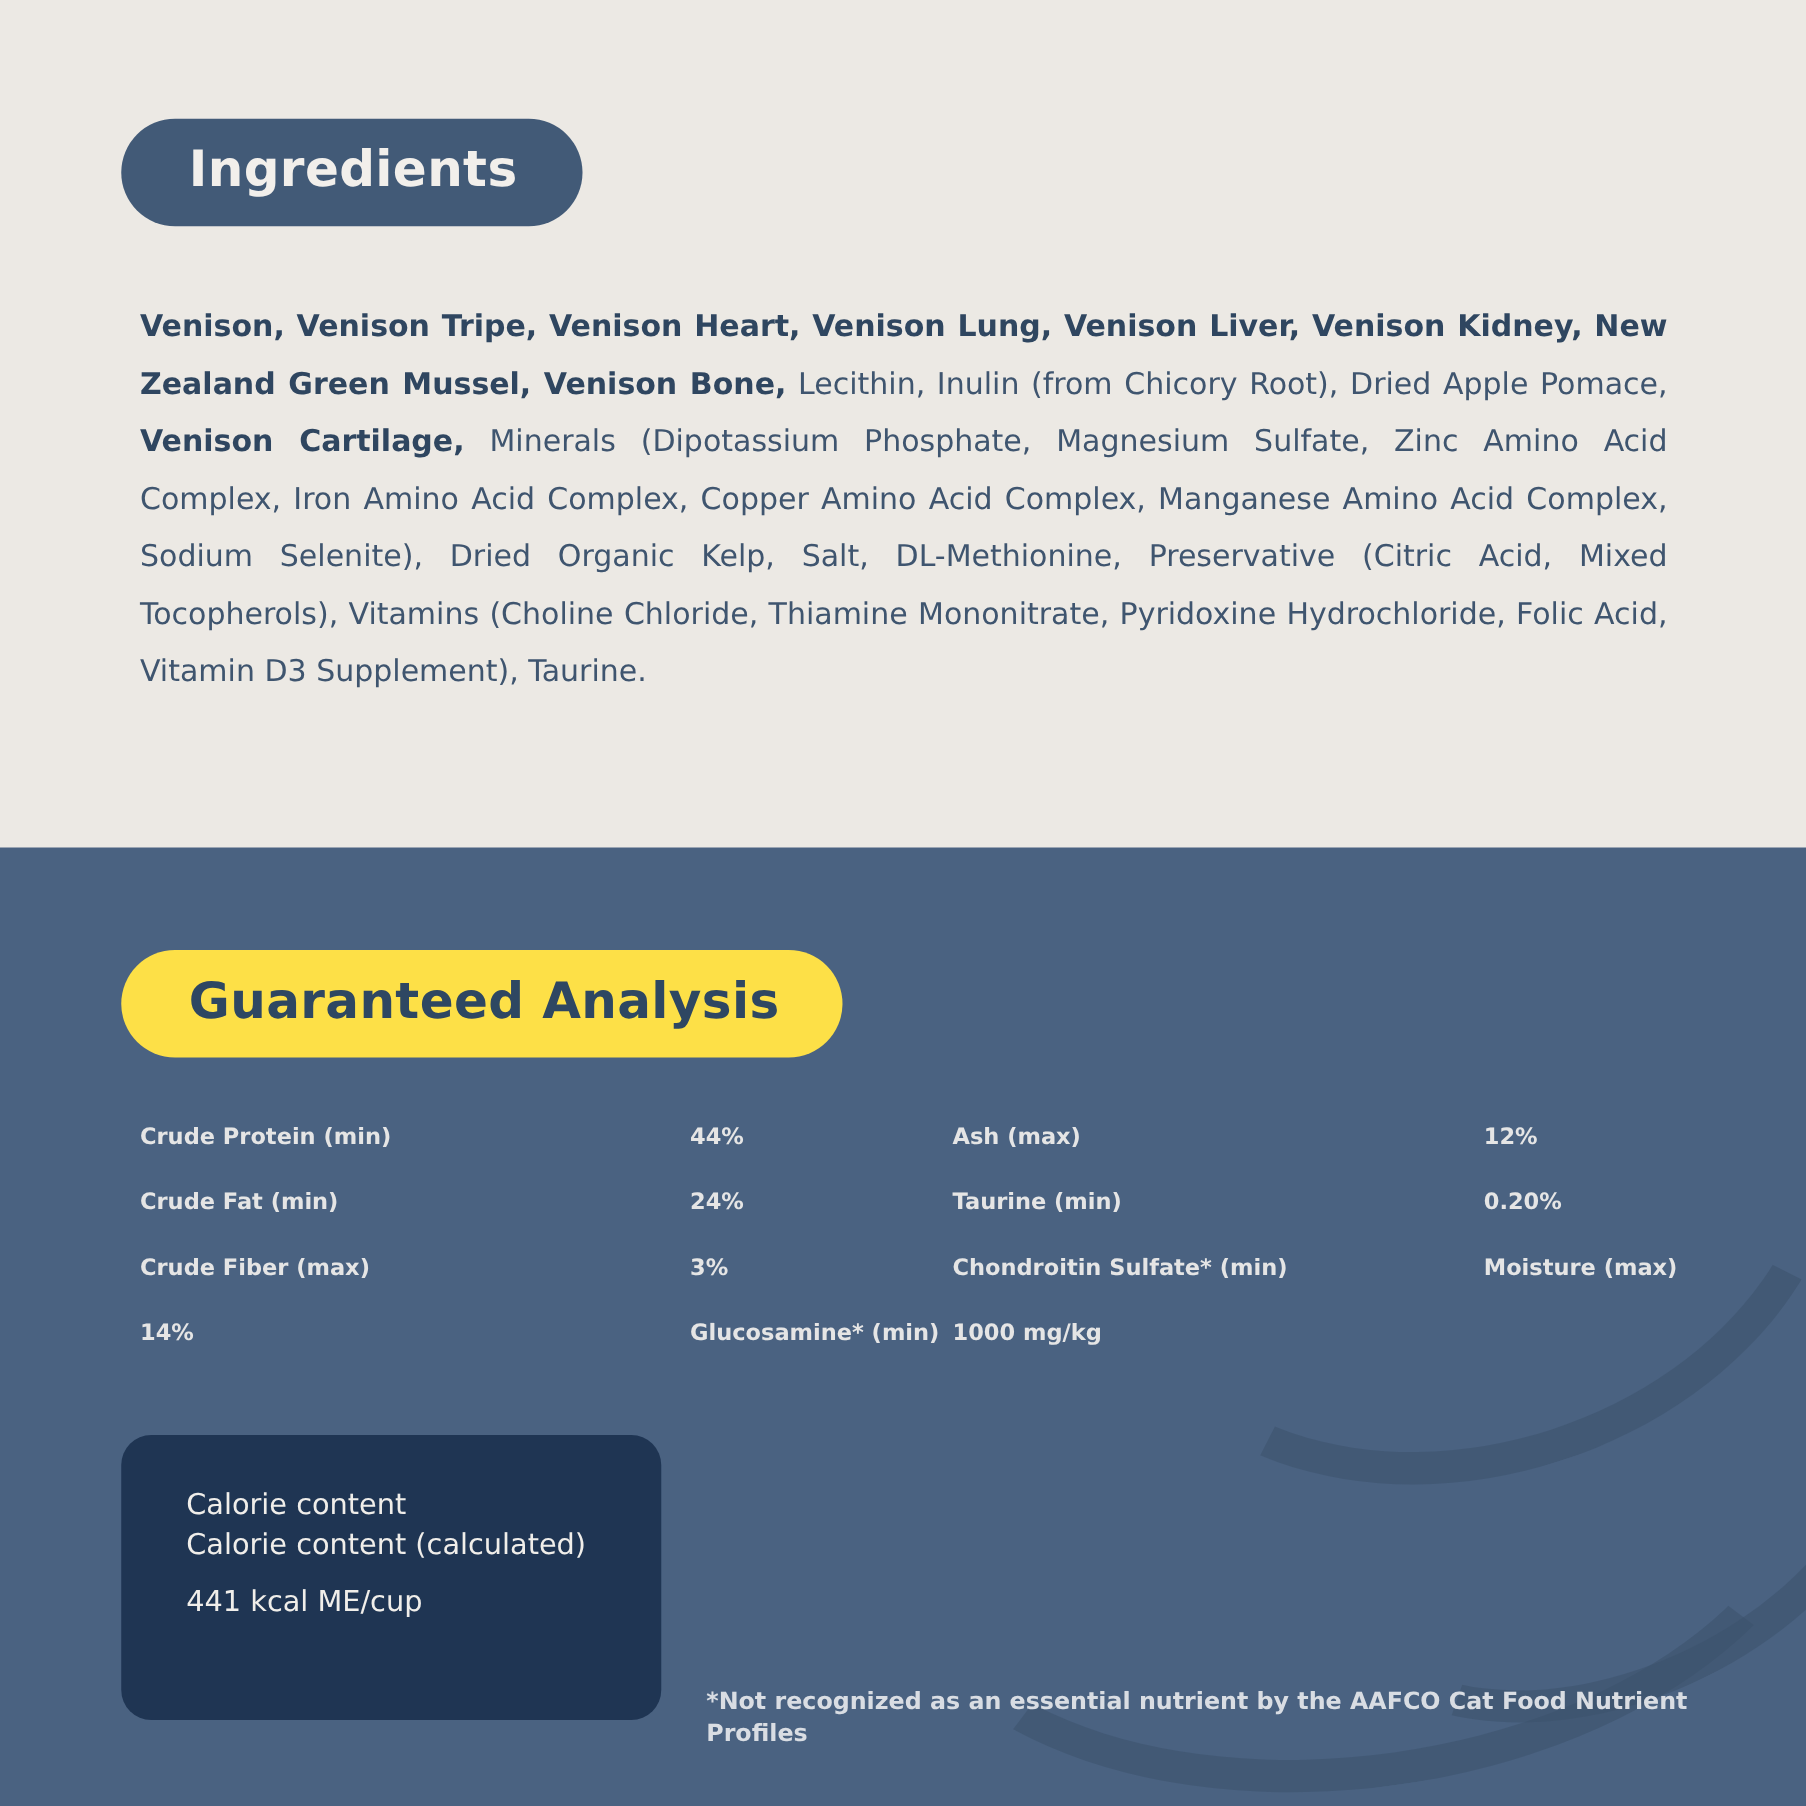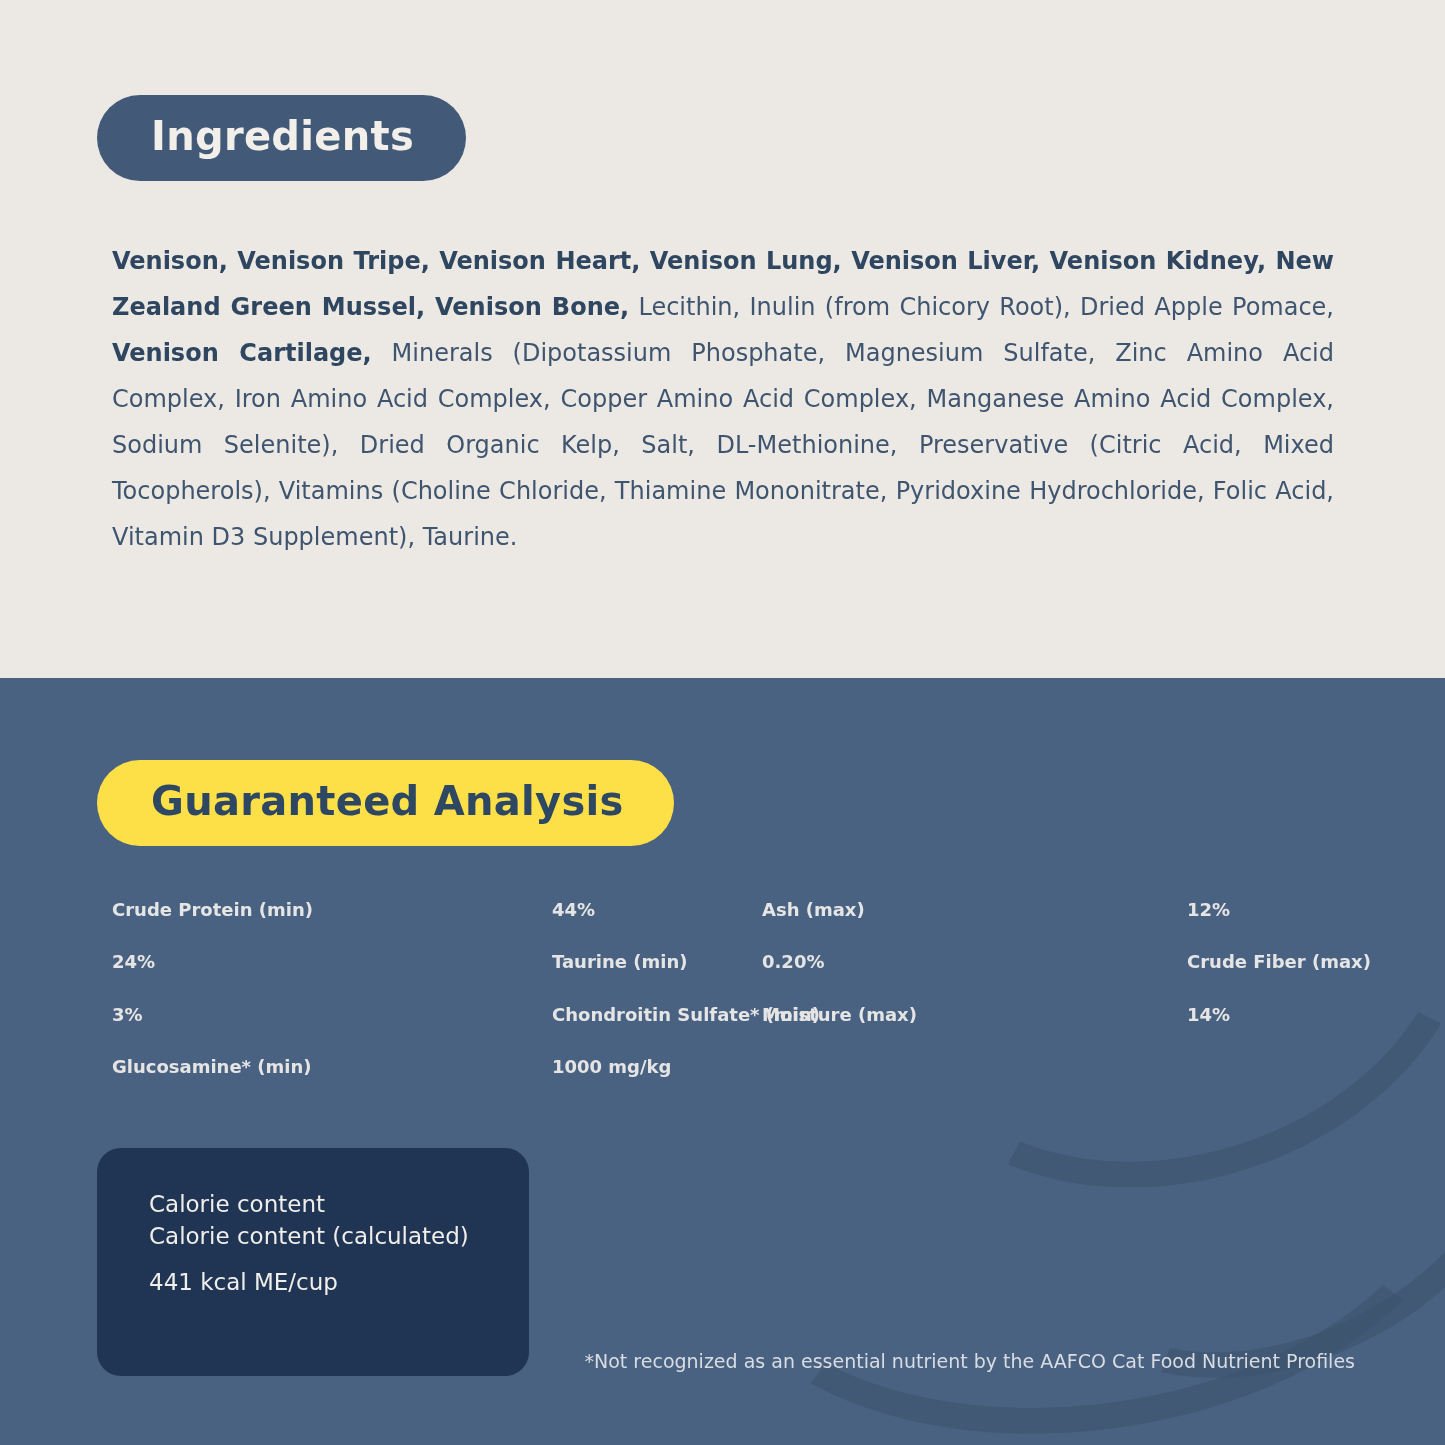--- a/index.html
+++ b/index.html
@@ -160,24 +160,25 @@
   }
   .calorie-gap {
     height: 14px;
   }
 
   .footnote {
     position: absolute;
     left: 565px;
     top: 670px;
     width: 790px;
-    text-align: right;
+    text-align: left;
     color: #d9dde3;
     font-size: 19px;
     line-height: 26px;
+    font-weight: bold;
   }
 </style>
 </head>
 <body>
 
 <div class="page">
 
   <section class="ingredients-section">
     <div class="pill-dark">
       <span class="pill-label">Ingredients</span>
@@ -193,20 +194,21 @@
     <div class="pill-light">
       <span class="pill-label">Guaranteed Analysis</span>
     </div>
 
     <div class="ga-table">
       <div class="ga-cell">Crude Protein (min)</div>
       <div class="ga-cell value">44%</div>
       <div class="ga-cell">Ash (max)</div>
       <div class="ga-cell value">12%</div>
 
+      <div class="ga-cell">Crude Fat (min)</div>
       <div class="ga-cell value">24%</div>
       <div class="ga-cell">Taurine (min)</div>
       <div class="ga-cell value">0.20%</div>
 
       <div class="ga-cell">Crude Fiber (max)</div>
       <div class="ga-cell value">3%</div>
       <div class="ga-cell">Chondroitin Sulfate* (min)</div>
 
       <div class="ga-cell">Moisture (max)</div>
       <div class="ga-cell value">14%</div>

